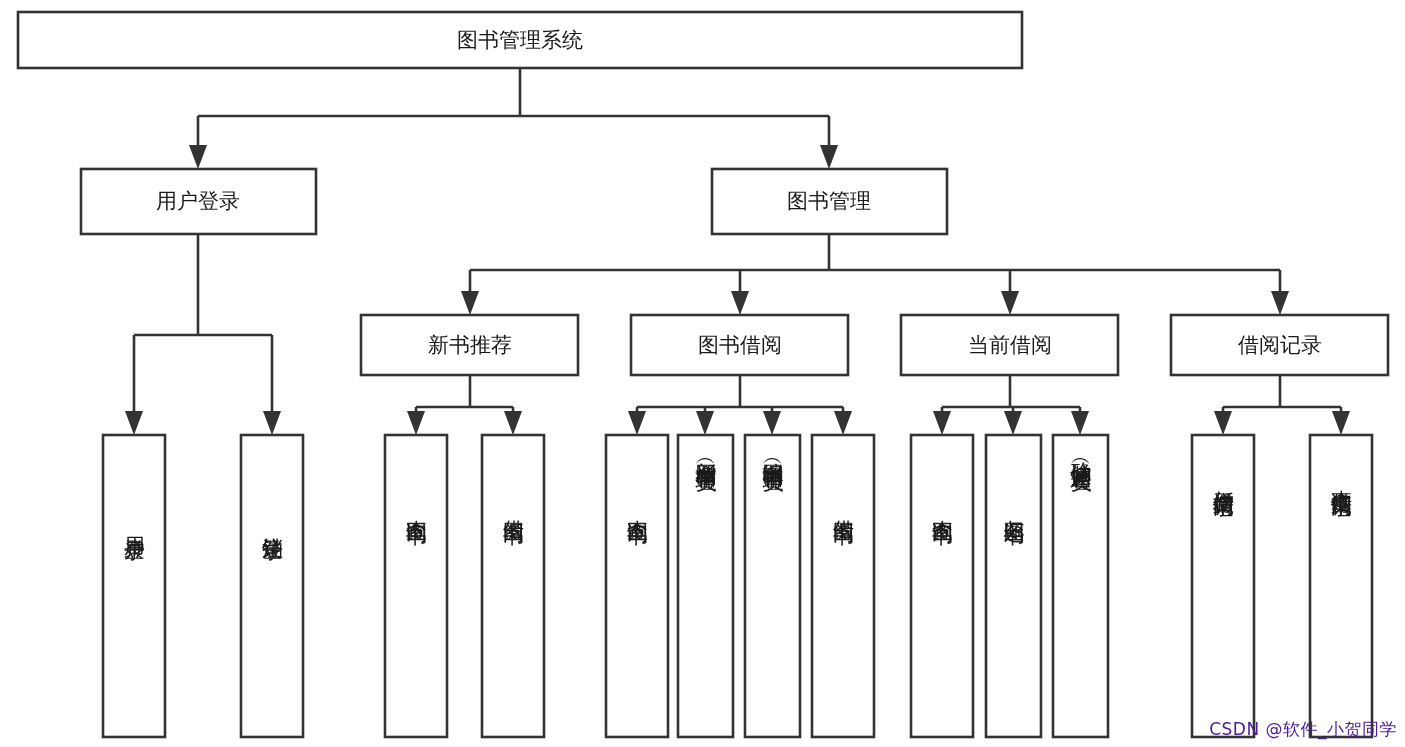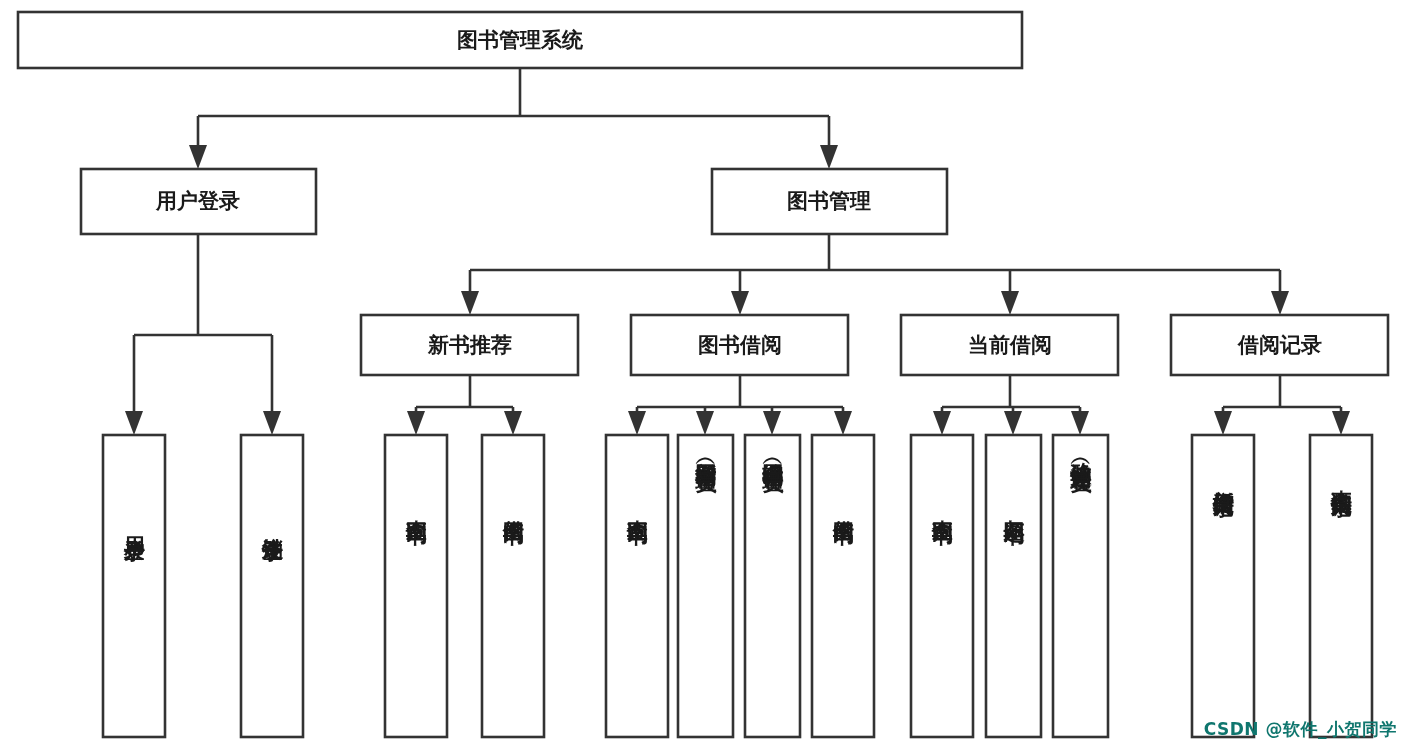--- a/index.html
+++ b/index.html
@@ -12,21 +12,20 @@
     width: 1405px;
     height: 747px;
     font-family: "DejaVu Sans", "Liberation Sans", sans-serif;
     overflow: hidden;
   }
   #diagram-root {
     position: relative;
     width: 1405px;
     height: 747px;
     background: #ffffff;
-    font-weight: bold;
   }
   svg.flowchart {
     position: absolute;
     top: 0;
     left: 0;
     width: 1405px;
     height: 747px;
     display: block;
   }
   .node-box {
@@ -67,21 +66,21 @@
     line-height: 1.28;
     letter-spacing: 1.5px;
     white-space: nowrap;
   }
   .watermark {
     position: absolute;
     right: 8px;
     bottom: 6px;
     font-family: "DejaVu Sans", "Liberation Sans", sans-serif;
     font-size: 17px;
-    color: #0f766e;
+    color: #4c1d95;
     letter-spacing: 0.5px;
     white-space: nowrap;
   }
 </style>
 </head>
 <body>
 
 <div id="diagram-root">
 
   <svg class="flowchart" viewBox="0 0 1405 747" xmlns="http://www.w3.org/2000/svg">

